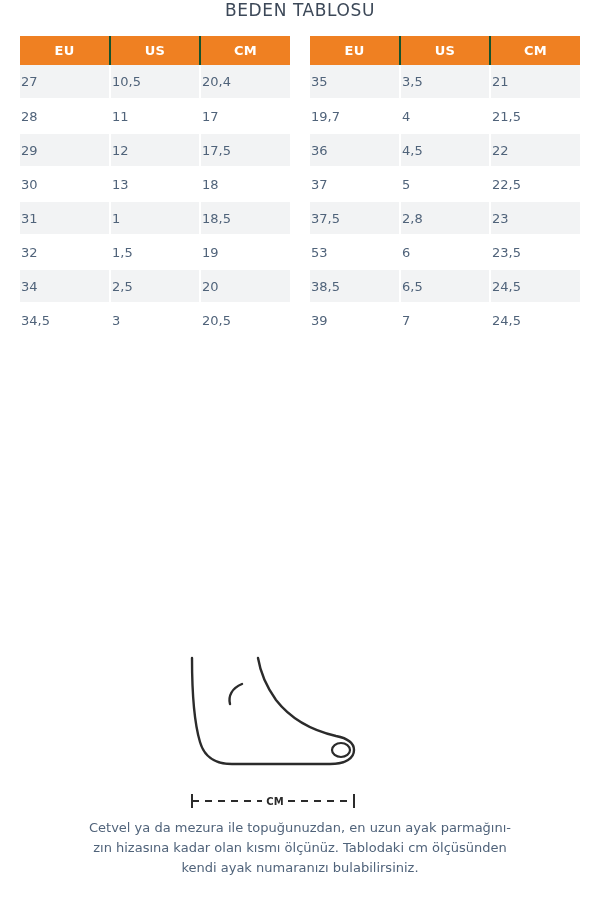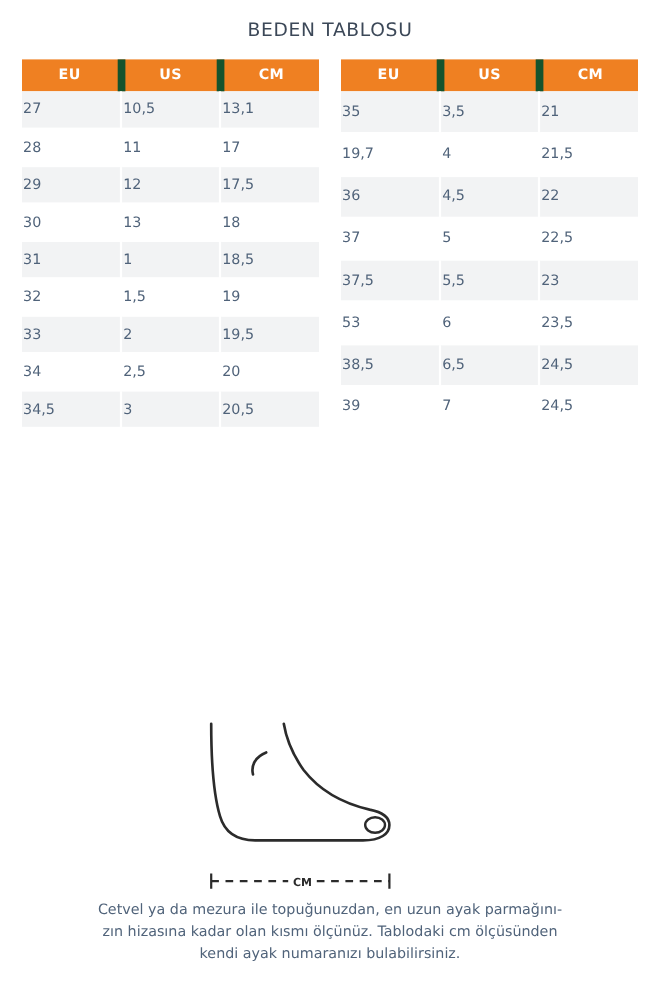--- a/index.html
+++ b/index.html
@@ -16,21 +16,20 @@
     width: 600px;
     height: 900px;
     background: #ffffff;
     overflow: hidden;
   }
   .title {
     text-align: center;
     color: #3c4858;
     font-size: 17px;
     letter-spacing: 0.6px;
-    padding-top: 18px;
     font-weight: 400;
   }
   .tables {
     display: flex;
     justify-content: center;
     gap: 20px;
     margin-top: 16px;
   }
   table {
     border-collapse: collapse;
@@ -38,21 +37,21 @@
   }
   table.size-table { width: 270px; }
   table.size-table th {
     background: #ef8022;
     color: #ffffff;
     font-size: 13px;
     font-weight: bold;
     height: 29px;
     text-align: center;
     letter-spacing: 0.3px;
-    border-right: 7px solid #14532d;
+    border-right: 2px solid #14532d;
   }
   table.size-table th:last-child { border-right: none; }
   table.size-table td {
     height: 34px;
     text-align: left;
     font-size: 13px;
     color: #50637a;
     border-right: 2px solid #ffffff;
     border-bottom: 2px solid #ffffff;
   }
@@ -102,21 +101,21 @@
         <tr>
           <th>EU</th>
           <th>US</th>
           <th>CM</th>
         </tr>
       </thead>
       <tbody>
         <tr>
           <td>27</td>
           <td>10,5</td>
-          <td>13,1</td>
+          <td>20,4</td>
         </tr>
         <tr>
           <td>28</td>
           <td>11</td>
           <td>17</td>
         </tr>
         <tr>
           <td>29</td>
           <td>12</td>
           <td>17,5</td>
@@ -128,25 +127,20 @@
         </tr>
         <tr>
           <td>31</td>
           <td>1</td>
           <td>18,5</td>
         </tr>
         <tr>
           <td>32</td>
           <td>1,5</td>
           <td>19</td>
-        </tr>
-        <tr>
-          <td>33</td>
-          <td>2</td>
-          <td>19,5</td>
         </tr>
         <tr>
           <td>34</td>
           <td>2,5</td>
           <td>20</td>
         </tr>
         <tr>
           <td>34,5</td>
           <td>3</td>
           <td>20,5</td>
@@ -183,21 +177,21 @@
           <td>4,5</td>
           <td>22</td>
         </tr>
         <tr>
           <td>37</td>
           <td>5</td>
           <td>22,5</td>
         </tr>
         <tr>
           <td>37,5</td>
-          <td>5,5</td>
+          <td>2,8</td>
           <td>23</td>
         </tr>
         <tr>
           <td>53</td>
           <td>6</td>
           <td>23,5</td>
         </tr>
         <tr>
           <td>38,5</td>
           <td>6,5</td>

